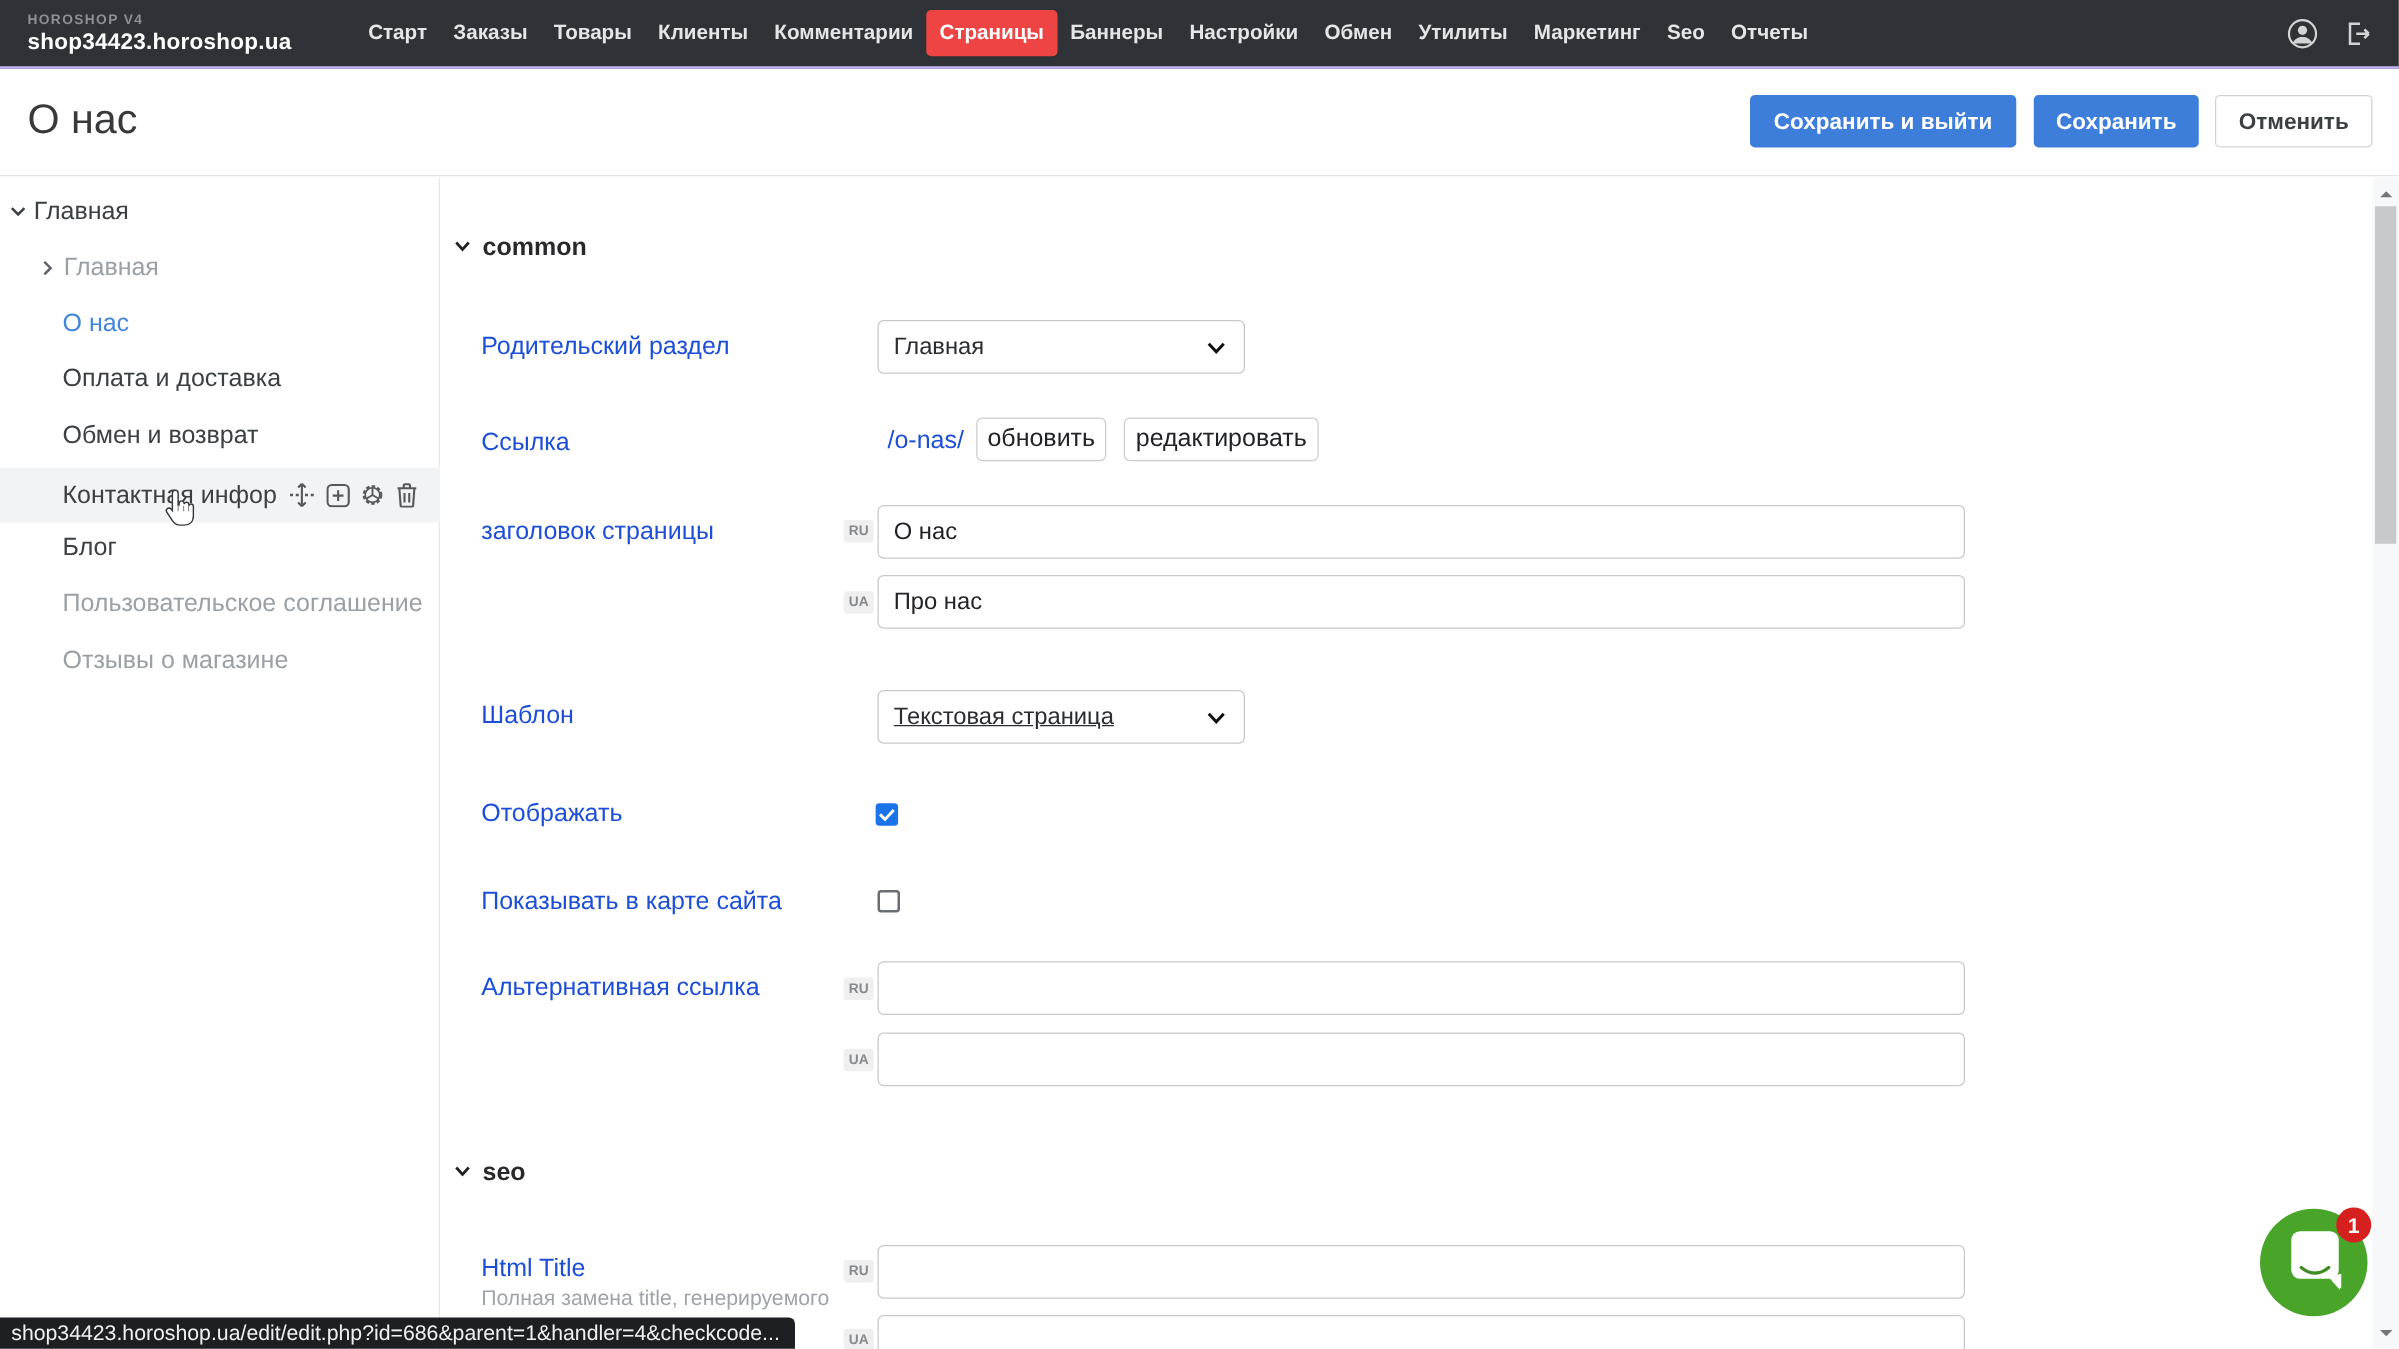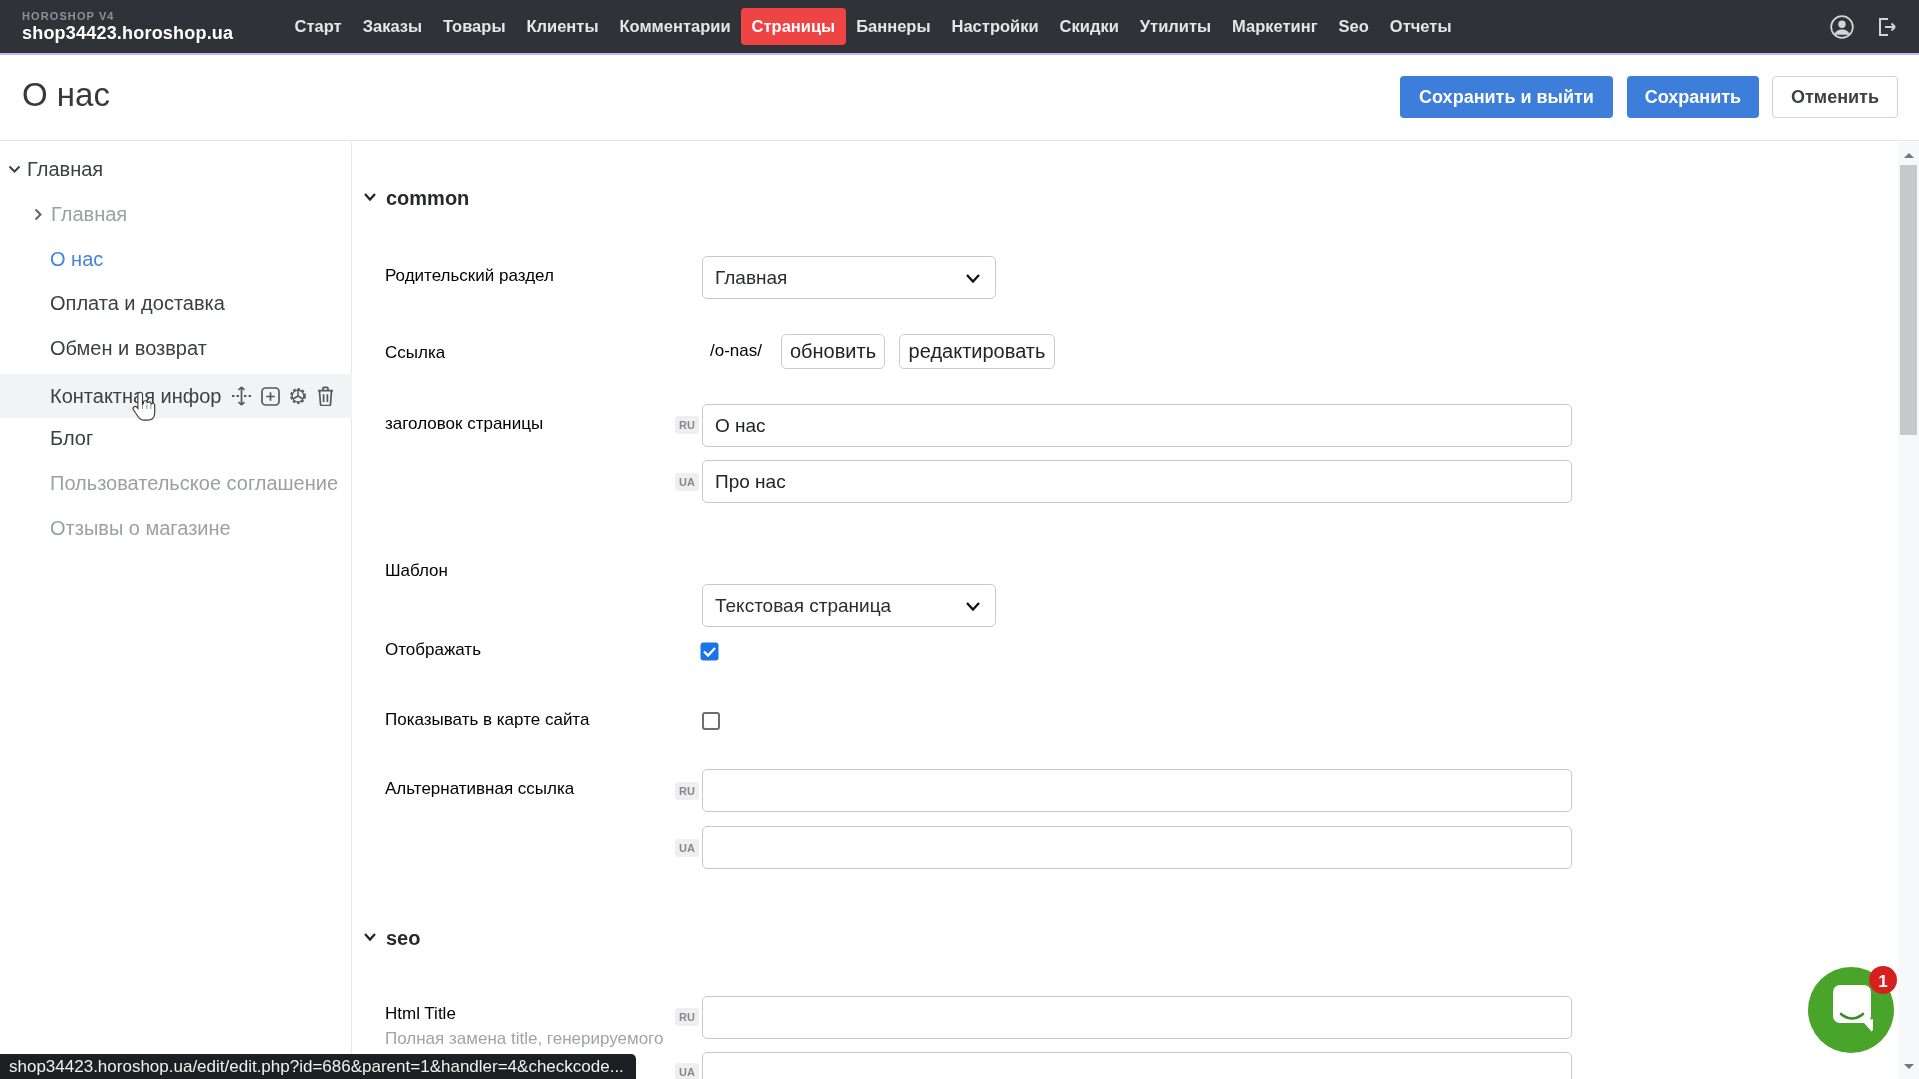--- a/index.html
+++ b/index.html
@@ -28,21 +28,21 @@
   
   .sidebar { position:absolute; left:0; top:142px; width:352px; height:937px;
     background:#fff; border-right:1px solid #e8e8e8; }
   .trow { position:absolute; left:0; width:352px; height:44px; font-size:20px; color:#3c4043;
     display:flex; align-items:center; }
   .trow .lbl { white-space:nowrap; }
   .gray { color:#9ba0a5; }
   .blue { color:#4285dc; }
   
   .sect { position:absolute; font-size:20px; font-weight:bold; color:#28292b; line-height:1; }
-  .flabel { position:absolute; left:385px; font-size:17px; color:#000000; white-space:nowrap; line-height:1; }
+  .flabel { position:absolute; left:385px; font-size:20px; color:#1d4ed8; white-space:nowrap; line-height:1; }
   .fnote { position:absolute; left:385px; font-size:17px; color:#a0a4a8; white-space:nowrap; line-height:1; }
   .inp { position:absolute; left:702px; width:870px; height:43px; border:1px solid #c9c9c9;
     border-radius:5px; background:#fff; font-size:19px; color:#212326; display:flex; align-items:center;
     padding-left:12px; }
   .sel { position:absolute; left:702px; width:294px; height:43px; border:1px solid #c9c9c9;
     border-radius:5px; background:#fff; font-size:19px; color:#2b2d30; display:flex; align-items:center;
     padding-left:12px; }
   .badge { position:absolute; left:675px; width:24px; height:18px; background:#efefef;
     border-radius:3px; font-size:11px; font-weight:bold; color:#85898d;
     display:flex; align-items:center; justify-content:center; }
@@ -67,21 +67,21 @@
     </div>
     <nav class="nav">
       <a>Старт</a>
       <a>Заказы</a>
       <a>Товары</a>
       <a>Клиенты</a>
       <a>Комментарии</a>
       <a class="active">Страницы</a>
       <a>Баннеры</a>
       <a>Настройки</a>
-      <a>Скидки</a>
+      <a>Обмен</a>
       <a>Утилиты</a>
       <a>Маркетинг</a>
       <a>Seo</a>
       <a>Отчеты</a>
     </nav>
     <div class="topicons">
       <svg width="26" height="26" viewBox="0 0 24 24" fill="none" stroke="#d2d4d6" stroke-width="1.6">
         <circle cx="12" cy="12" r="10"></circle>
         <circle cx="12" cy="9.5" r="3.4" fill="#d2d4d6" stroke="none"></circle>
         <path d="M4.6 19.2 C6.2 15.6 9 14.4 12 14.4 C15 14.4 17.8 15.6 19.4 19.2" fill="#d2d4d6" stroke="none"></path>
@@ -181,21 +181,21 @@
   <div class="minibtn" style="left:781px; top:334px; width:104px;">обновить</div>
   <div class="minibtn" style="left:899px; top:334px; width:156px;text-align:right;">редактировать</div>
 
   <div class="flabel" style="top:415px;">заголовок страницы</div>
   <div class="badge" style="top:416px;">RU</div>
   <div class="inp" style="top:404px;">О нас</div>
   <div class="badge" style="top:473px;">UA</div>
   <div class="inp" style="top:460px;">Про нас</div>
 
   <div class="flabel" style="top:562px;">Шаблон</div>
-  <div class="sel" style="top:584px;">Текстовая страница
+  <div class="sel" style="top:552px;text-decoration:underline;">Текстовая страница
     <svg style="position:absolute; right:14px; top:16px;" width="16" height="11" viewBox="0 0 16 11" fill="none" stroke="#111" stroke-width="2.4">
       <path d="M2 2 L8 8.5 L14 2"></path>
     </svg>
   </div>
 
   <div class="flabel" style="top:641px;">Отображать</div>
   <svg style="position:absolute; left:700px; top:642px;" width="19" height="19" viewBox="0 0 19 19">
     <rect x="0.5" y="0.5" width="18" height="18" rx="3" fill="#1a73e8"></rect>
     <path d="M4 9.5 L8 13.5 L15 6" stroke="#fff" stroke-width="2.3" fill="none"></path>
   </svg>

